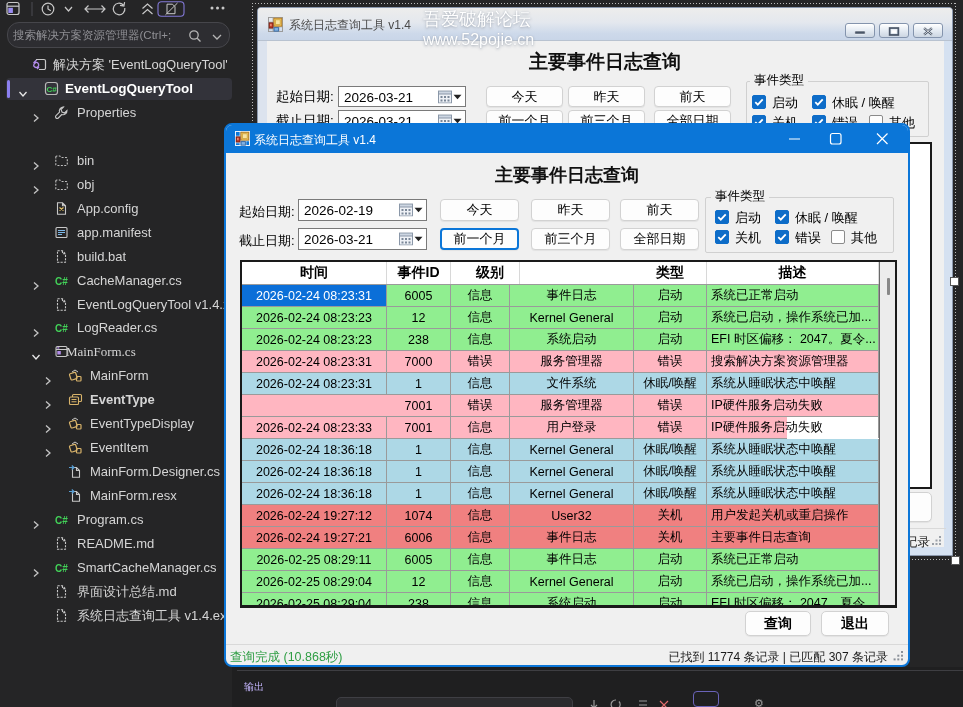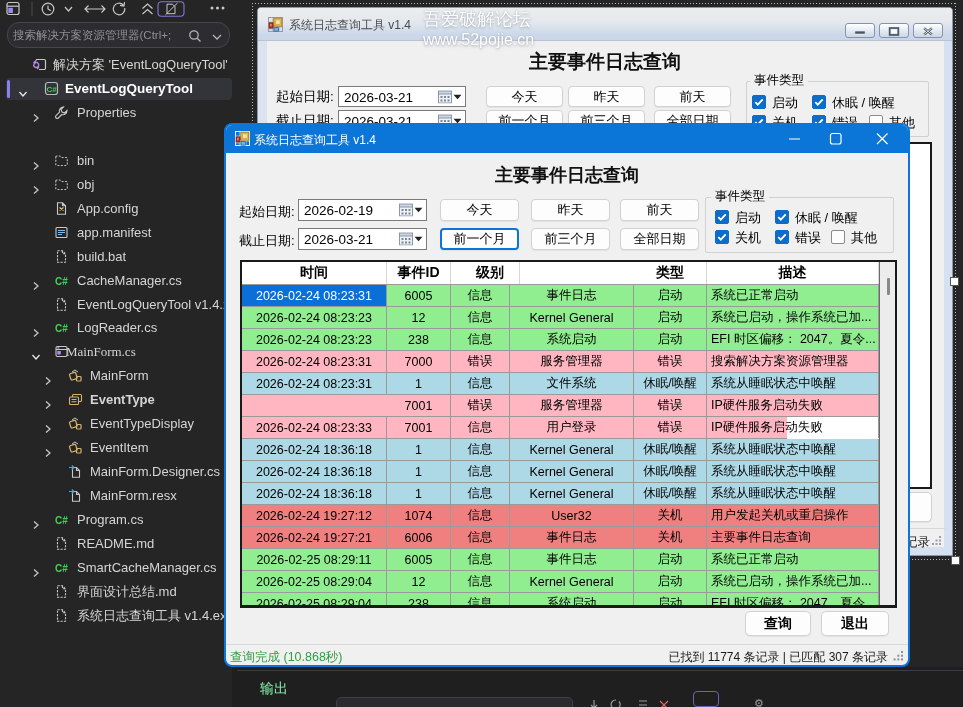--- a/index.html
+++ b/index.html
@@ -249,21 +249,21 @@
 <div class="tree-row" style="top:605px;">
       <span class="ticon" style="left:54px;"><svg width="15" height="15" viewBox="0 0 15 15" fill="none">
           <path d="M3.5 1.8 h5 l3 3 v8.4 h-8 z M8.5 1.8 v3 h3" stroke="#c8c8c8" stroke-width="1.1" stroke-dasharray="2.2 1.2"></path>
         </svg></span>
       <span class="abs" style="left:77px;">系统日志查询工具 v1.4.exe</span>
     </div>
 </div>
 
 <div class="abs" style="left:232px;top:667px;width:731px;height:40px;background:#1f1f20;z-index:1;overflow:hidden;">
  <div class="abs" style="left:5px;top:3px;right:0;height:1px;background:#3e3e42;"></div>
- <div class="abs" style="left:12px;top:13px;color:#86efac;font-size:14px;margin-left:16px;">输出</div>
+ <div class="abs" style="left:12px;top:13px;color:#c4b5fd;font-size:10px;">输出</div>
  <div class="abs" style="left:104px;top:30px;width:237px;height:18px;background:#2b2b2e;border:1px solid #3f3f44;border-radius:5px;"></div>
  <svg class="abs" style="left:358px;top:32px;" width="120" height="12" viewBox="0 0 120 12" fill="none" stroke="#9a9a9a" stroke-width="1.2">
    <path d="M4 1 v8 m-3-3 l3 3 3-3"></path>
       <path d="M26 1 a4.5 4.5 0 1 0 3 1.5"></path>
       <path d="M49 2 h8 m-8 4 h8 m-8 4 h5"></path>
    <path d="M70 2 l8 8 m0-8 l-8 8" stroke="#e06c6c"></path>
  </svg>
  <div class="abs" style="left:461px;top:24px;width:26px;height:16px;border:1px solid #6a63b8;border-radius:4px;"></div>
  <div class="abs" style="left:522px;top:30px;color:#9a9a9a;font-size:11px;">⚙</div>
 </div>

